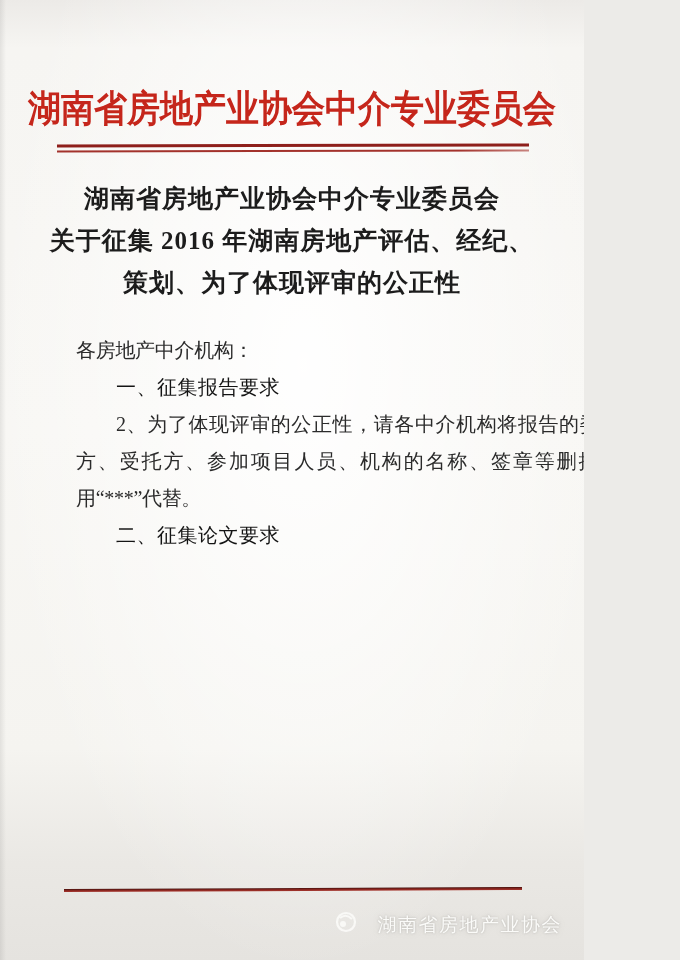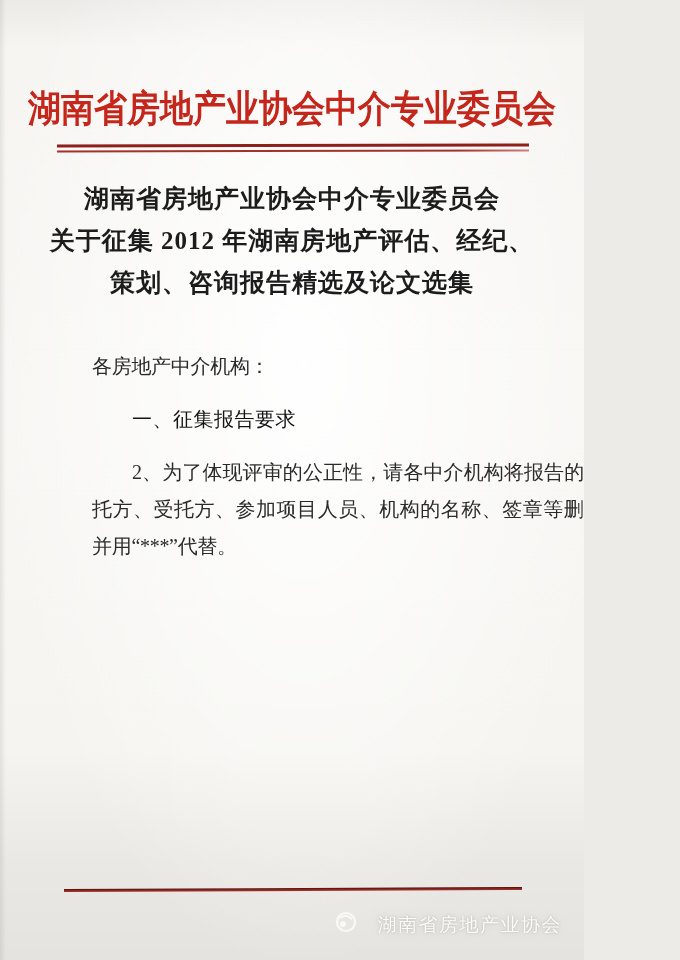--- a/index.html
+++ b/index.html
@@ -33,21 +33,21 @@
     position:absolute;left:0;right:0;top:178px;
     text-align:center;color:#1c1c1c;
     font-weight:bold;font-size:25px;line-height:42px;letter-spacing:1px;
   }
   
   .doc-body{
     position:absolute;left:76px;top:332px;width:544px;
     font-size:20px;line-height:37px;color:#2b2b2b;
     text-align:justify;letter-spacing:-0.3px;
   }
-  .doc-body p{margin:16px;text-indent:2em;}
+  .doc-body p{margin:0;text-indent:2em;}
   .doc-body p.salutation{text-indent:0;}
   .doc-body p.heading{
     font-family:"Liberation Sans","DejaVu Sans",sans-serif;
     font-weight:normal;color:#141414;letter-spacing:0.5px;
   }
   .bold-inline{font-weight:bold;color:#161616;}
   
   .bottom-rule{
     position:absolute;left:64px;right:62px;top:888px;height:3px;
     background:linear-gradient(180deg,#43110d 0%,#8d2620 55%,#a5362e 100%);
@@ -70,28 +70,29 @@
 
   <div class="letterhead-title">湖南省房地产业协会中介专业委员会</div>
 
   <div class="rule-double">
     <div class="rule-thick"></div>
     <div class="rule-thin"></div>
   </div>
 
   <div class="doc-title">
     <div>湖南省房地产业协会中介专业委员会</div>
-    <div>关于征集 2012 年湖南房地产评估、经纪、</div>
-    <div>策划、咨询报告精选及论文选集</div>
+    <div>关于征集 2016 年湖南房地产评估、经纪、</div>
+    <div>策划、为了体现评审的公正性</div>
   </div>
 
   <div class="doc-body">
     <p class="salutation">各房地产中介机构：</p>
     <p class="heading">一、征集报告要求</p>
     <p>2、为了体现评审的公正性，请各中介机构将报告的委托方、受托方、参加项目人员、机构的名称、签章等删掉并用“***”代替。</p>
+    <p class="heading">二、征集论文要求</p>
   </div>
 
   <div class="bottom-rule"></div>
 
   <div class="watermark">
     <span class="logo">
       <svg width="24" height="24" viewBox="0 0 24 24">
         <circle cx="12" cy="12" r="9" fill="none" stroke="#fbfbf9" stroke-width="2.2"></circle>
         <circle cx="9" cy="14" r="3" fill="#fbfbf9"></circle>
         <path d="M6 8 Q12 3 18 9" fill="none" stroke="#fbfbf9" stroke-width="2"></path>

